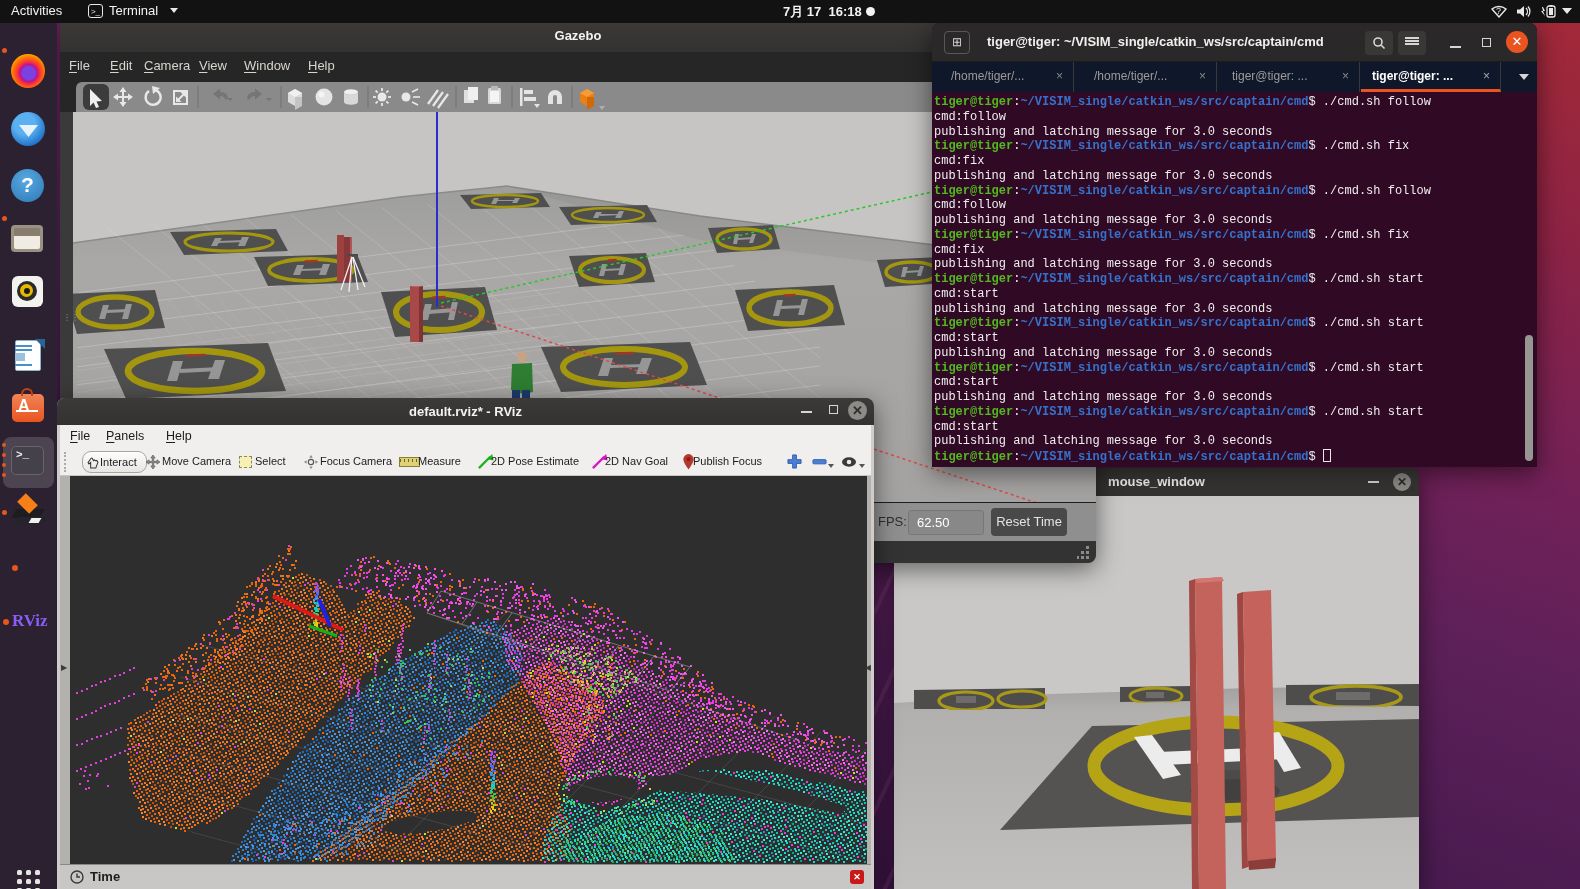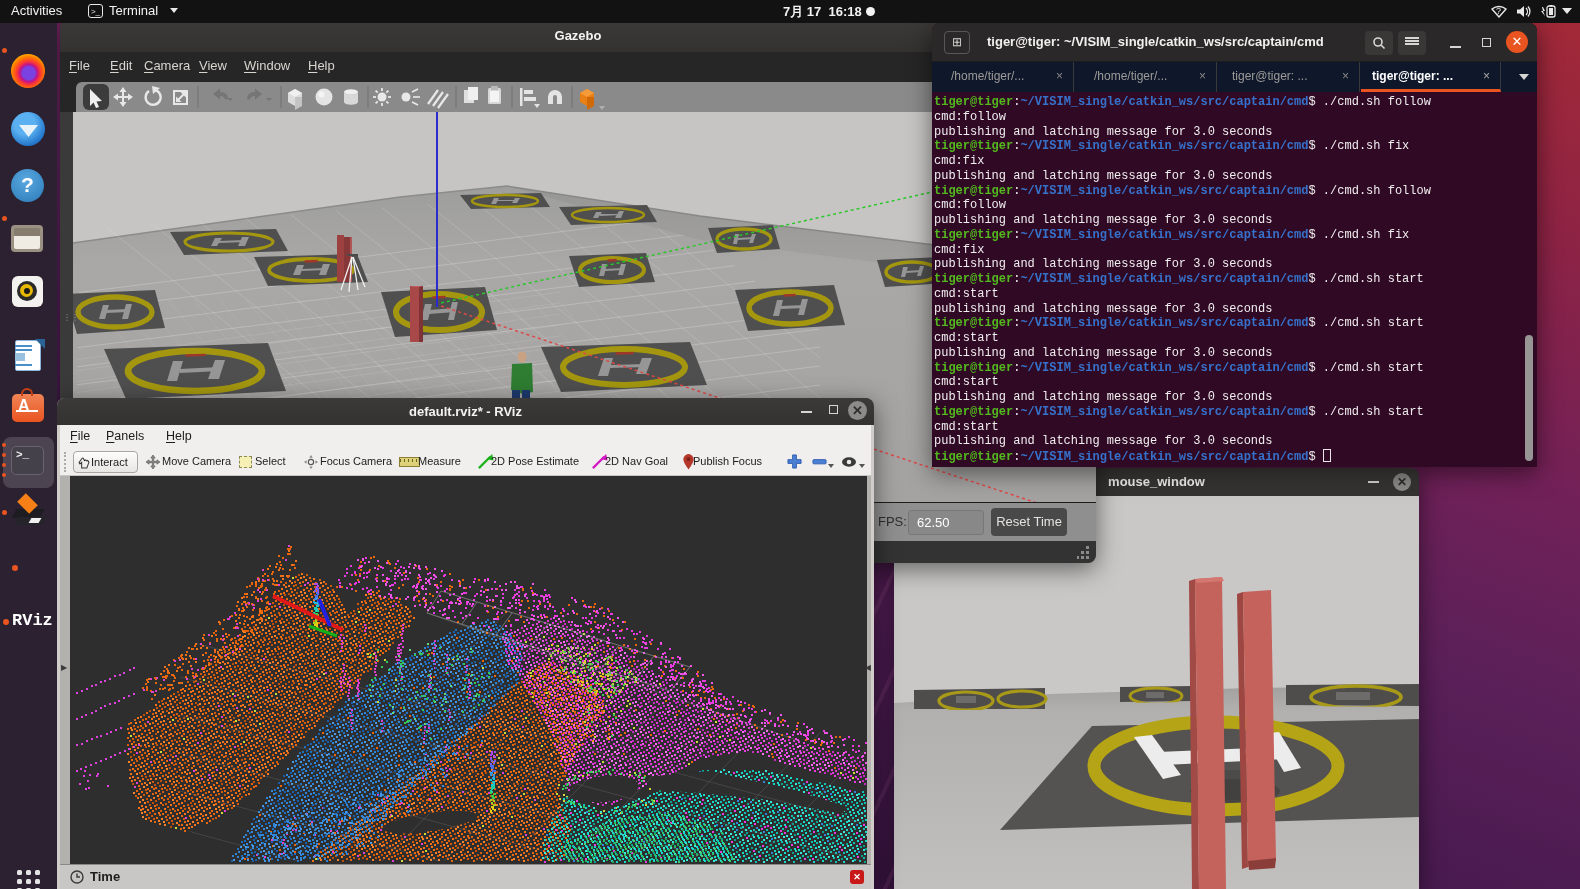--- a/index.html
+++ b/index.html
@@ -349,21 +349,21 @@
 <span class="abs" style="right:36px;top:7px;width:9px;height:9px;border:1.5px solid #d8d6d3"></span>
 <span class="abs" style="right:7px;top:3px;width:19px;height:19px;border-radius:50%;background:#8d8b88;color:#2e2d2b;font-size:13px;line-height:19px;font-weight:bold">✕</span>
 </div>
 <div style="height:23px;background:#f1efed;font-size:12.5px;color:#1c1c1c;line-height:22px;position:relative">
 <span class="abs" style="left:10px"><u>F</u>ile</span>
       <span class="abs" style="left:46px"><u>P</u>anels</span>
       <span class="abs" style="left:106px"><u>H</u>elp</span>
 </div>
 <div style="height:28px;background:#f1efed;border-bottom:1px solid #c8c6c3;position:relative;font-size:11px;color:#1c1c1c">
 <span class="abs" style="left:4px;top:4px;width:3px;height:20px;border-left:2px dotted #aaa"></span>
-<span class="abs" style="left:13px;top:3px;width:65px;height:22px;background:linear-gradient(#fdfdfd,#e8e6e3);border:1px solid #a8a6a3;border-radius:4px;line-height:20px">
+<span class="abs" style="left:22px;top:3px;width:65px;height:22px;background:linear-gradient(#fdfdfd,#e8e6e3);border:1px solid #a8a6a3;border-radius:9px;line-height:20px">
 <svg width="14" height="14" viewBox="0 0 15 15" style="vertical-align:-3px;margin-left:3px">
           <path d="M5 14 L5 8 L3.2 9.5 L2.2 8 L5.5 3.5 q0.6 -0.8 1.2 0 L8 6 l1 -0.8 1.5 1.2 1 -0.6 1.3 1.8 L10.5 14 Z" fill="none" stroke="#333" stroke-width="1.1"></path>
         </svg>Interact</span>
 <span class="abs" style="left:86px;top:7px">
         <svg width="14" height="14" viewBox="0 0 16 16" style="display:block">
           <path d="M8 0 l2.5 3.5 h-1.7 v3.7 h3.7 v-1.7 L16 8 l-3.5 2.5 v-1.7 h-3.7 v3.7 h1.7 L8 16 l-2.5,-3.5 h1.7 v-3.7 h-3.7 v1.7 L0 8 l3.5,-2.5 v1.7 h3.7 v-3.7 h-1.7 Z" fill="#8a8a8a" stroke="#555" stroke-width="0.7"></path>
         </svg>
       </span>
 <span class="abs" style="left:102px;top:7px">Move Camera</span>
 <span class="abs" style="left:179px;top:8px;width:13px;height:12px;background:#f6f0b4;border:1.3px dashed #8a8a5a"></span>
@@ -641,21 +641,21 @@
     </div>
 <span class="abs" style="left:2px;top:487px;width:5px;height:5px;border-radius:50%;background:#e95420"></span>
 <div class="abs" style="left:11px;top:472px;width:34px;height:34px">
       <div style="position:absolute;left:3px;top:14px;width:28px;height:9px;background:#1d1c21;transform:skewX(-30deg)"></div>
       <div style="position:absolute;left:5px;top:22px;width:28px;height:8px;background:#26242b;transform:skewX(-30deg)"></div>
       <div style="position:absolute;left:19px;top:23px;width:10px;height:5px;background:#f0f0f0;transform:skewX(-30deg)"></div>
       <div style="position:absolute;left:8px;top:0px;width:17px;height:17px;background:#f68017;transform:rotate(45deg) scaleY(0.72)"></div>
     </div>
 <span class="abs" style="left:12px;top:542px;width:6px;height:6px;border-radius:50%;background:#e95420"></span>
 <span class="abs" style="left:3px;top:596px;width:6px;height:6px;border-radius:50%;background:#e95420"></span>
-<span class="abs" style="left:12px;top:588px;color:#ffffff;font-size:17px;font-weight:bold;font-family:Liberation Mono, monospace">RViz</span>
+<span class="abs" style="left:12px;top:588px;color:#8b5cf6;font-size:17px;font-weight:bold;font-family:Liberation Serif, serif">RViz</span>
 <svg class="abs" style="left:17px;top:847px" width="24" height="24" viewBox="0 0 24 24">
       <g fill="#e4e4e4">
         <rect x="0" y="0" width="5" height="5" rx="1.5"></rect>
         <rect x="9" y="0" width="5" height="5" rx="1.5"></rect>
         <rect x="18" y="0" width="5" height="5" rx="1.5"></rect>
         <rect x="0" y="9" width="5" height="5" rx="1.5"></rect>
         <rect x="9" y="9" width="5" height="5" rx="1.5"></rect>
         <rect x="18" y="9" width="5" height="5" rx="1.5"></rect>
         <rect x="0" y="18" width="5" height="5" rx="1.5"></rect>
         <rect x="9" y="18" width="5" height="5" rx="1.5"></rect>

